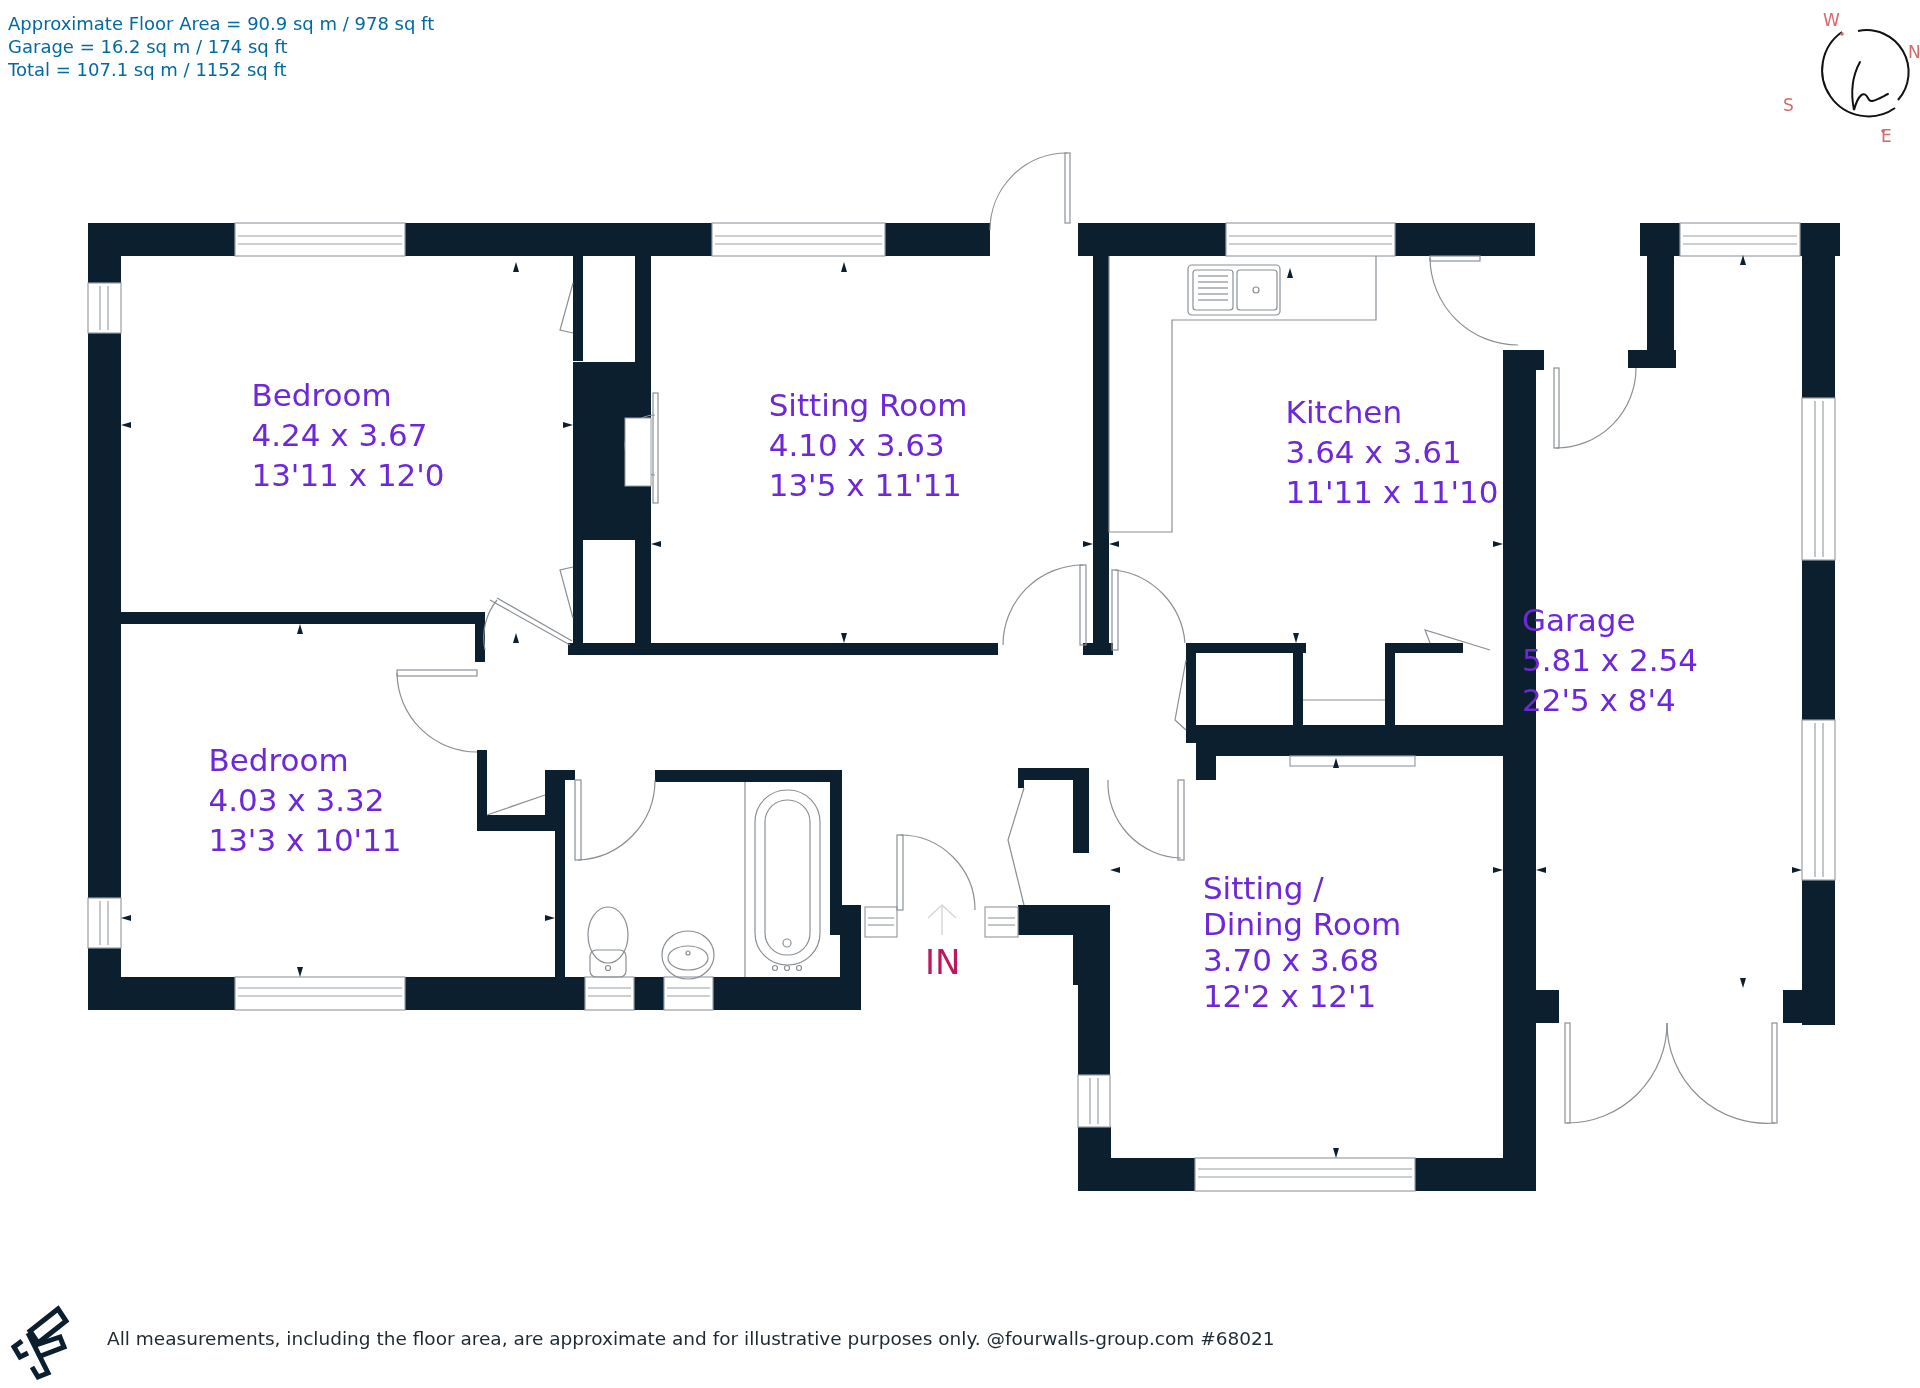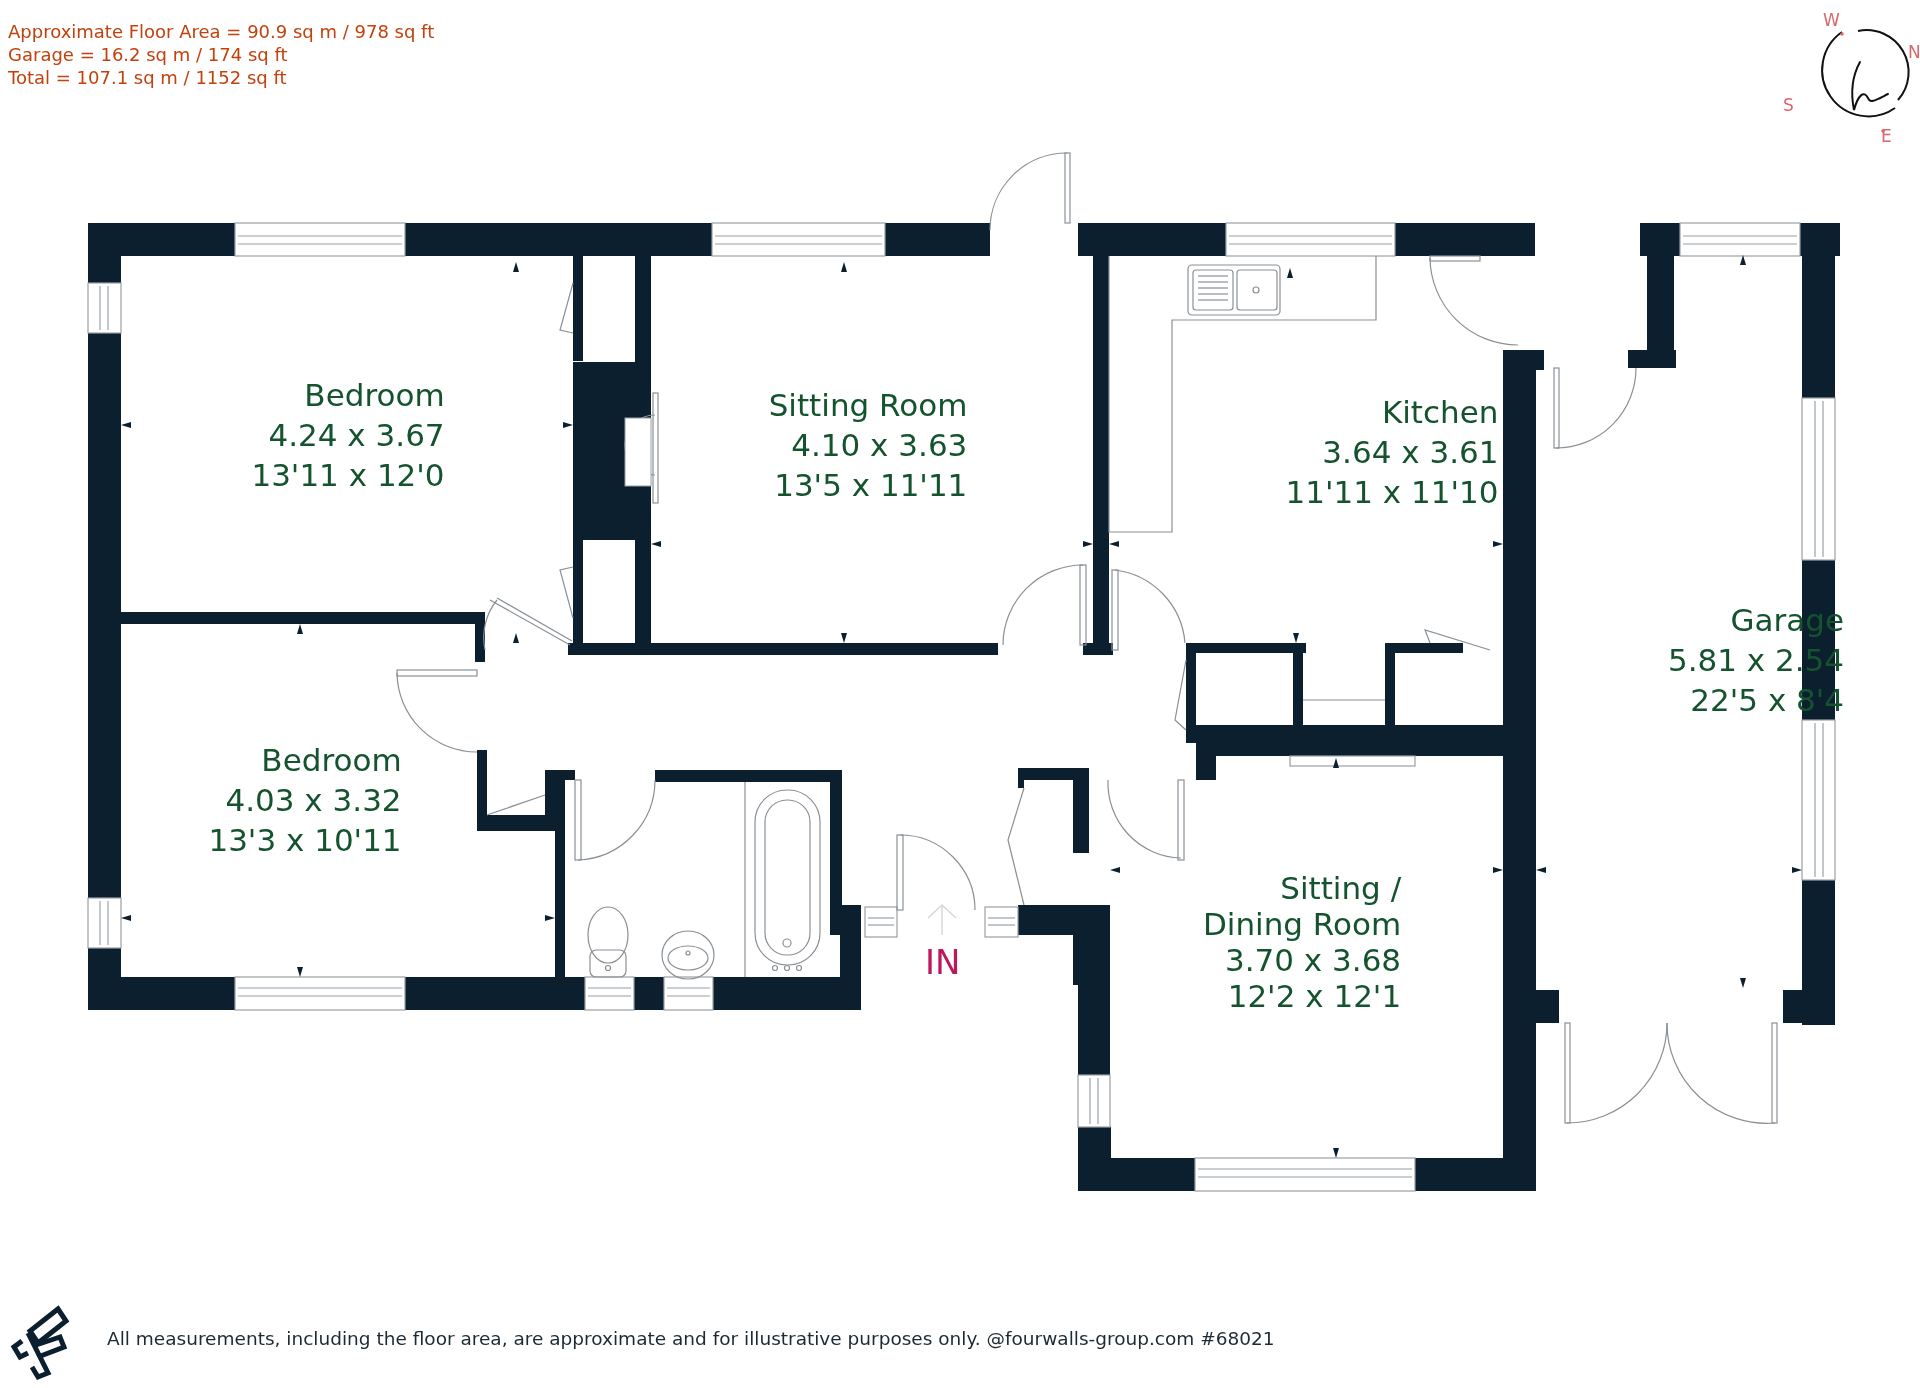--- a/index.html
+++ b/index.html
@@ -1,23 +1,23 @@
 <!DOCTYPE html>
 <html><head>
 <meta charset="utf-8">
 <style>
   html, body { margin: 0; padding: 0; background: #ffffff; }
   body { width: 1920px; height: 1388px; position: relative; overflow: hidden;
          font-family: "DejaVu Sans", "Liberation Sans", sans-serif; color: #0b1f2e; }
-  .area-block { position: absolute; left: 8px; top: 20px; font-size: 18px; line-height: 23px; color: #c2410c; }
+  .area-block { position: absolute; left: 8px; top: 12px; font-size: 18px; line-height: 23px; color: #0369a1; }
   .area-block div { white-space: nowrap; }
   .compass { position: absolute; left: 1780px; top: 10px; width: 150px; height: 140px; }
   .compass .lbl { position: absolute; font-size: 17px; color: #d9686b; }
   svg.plan { position: absolute; left: 0; top: 0; }
-  .room-label { position: absolute; text-align: right; font-size: 31px; line-height: 40px; color: #14532d; transform: translateX(-50%); white-space: nowrap; }
+  .room-label { position: absolute; text-align: left; font-size: 31px; line-height: 40px; color: #6d28d9; transform: translateX(-50%); white-space: nowrap; }
   .in-label { position: absolute; font-size: 34px; color: #be185d; }
   .footer { position: absolute; left: 107px; top: 1322px; font-size: 18.5px; line-height: 34px; color: #1e2a33; }
   .footer div { white-space: nowrap; }
   .logo { position: absolute; left: 8px; top: 1303px; width: 62px; height: 78px; }
 </style>
 </head>
 <body>
 
 <div class="area-block">
   <div>Approximate Floor Area = 90.9 sq m / 978 sq ft</div>
@@ -290,21 +290,21 @@
 <div class="room-label" style="left:868px;top:385px;">
   <div>Sitting Room</div>
   <div>4.10 x 3.63</div>
   <div>13'5 x 11'11</div>
 </div>
 <div class="room-label" style="left:1392px;top:392px;">
   <div>Kitchen</div>
   <div>3.64 x 3.61</div>
   <div>11'11 x 11'10</div>
 </div>
-<div class="room-label" style="left:1756px;top:600px;">
+<div class="room-label" style="left:1610px;top:600px;">
   <div>Garage</div>
   <div>5.81 x 2.54</div>
   <div>22'5 x 8'4</div>
 </div>
 <div class="room-label" style="left:305px;top:740px;">
   <div>Bedroom</div>
   <div>4.03 x 3.32</div>
   <div>13'3 x 10'11</div>
 </div>
 <div class="room-label" style="left:1302px;top:870px;line-height:36px;">

